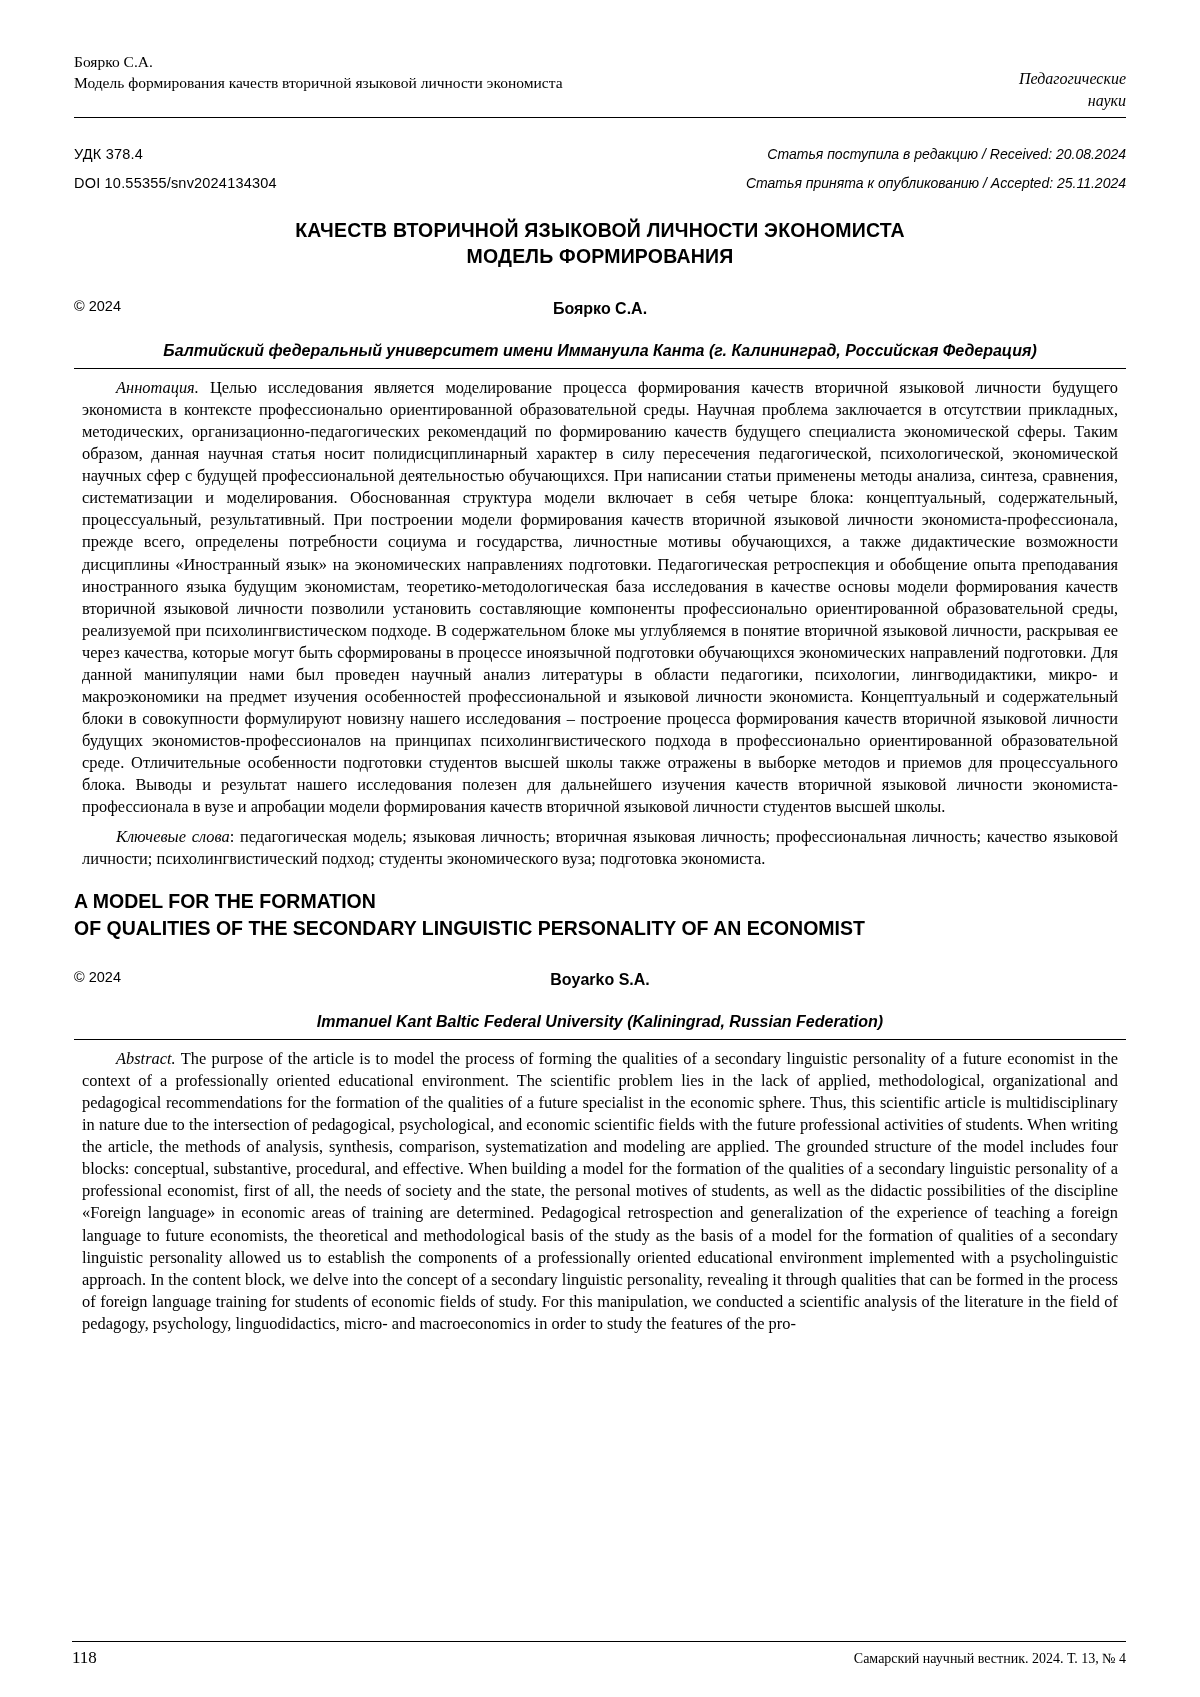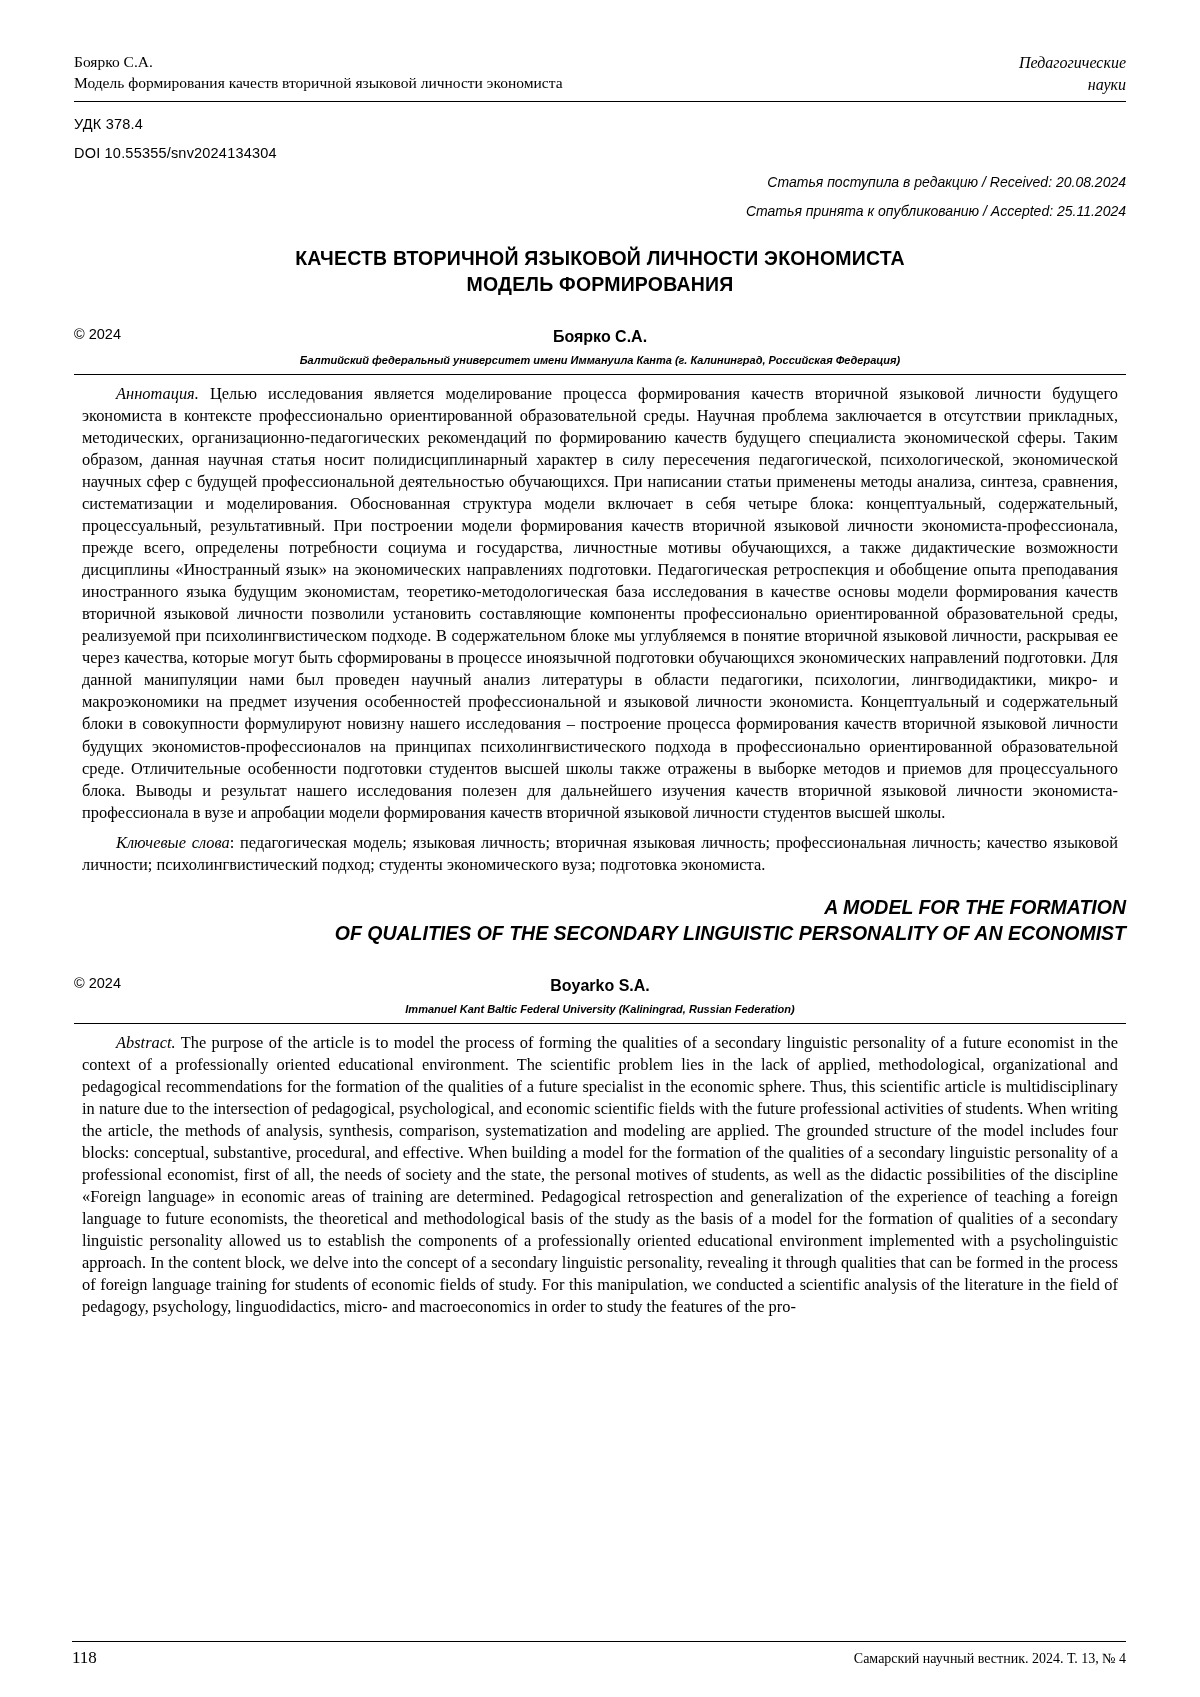--- a/index.html
+++ b/index.html
@@ -30,40 +30,40 @@
     line-height: 1.35;
   }
   .runhead-left { max-width: 66%; }
   .runhead-left .rh-author { white-space: nowrap; }
   .runhead-left .rh-title { white-space: nowrap; }
   .runhead-right {
     text-align: right;
     font-style: italic;
     font-size: 16px;
     line-height: 1.35;
+    margin-top: 16px;
   }
   .rule {
     border: 0;
     border-top: 1.4px solid #000;
     margin: 6px 0 0 0;
   }
   .rule-thin {
     border: 0;
     border-top: 1px solid #000;
     margin: 0;
   }
 
   
   .meta {
     display: flex;
     justify-content: space-between;
-    margin-top: 12px;
+    margin-top: 26px;
     font-size: 15px;
     line-height: 1.5;
-    flex-direction: column;
   }
   .meta-left { font-family: "Liberation Sans", sans-serif; font-size: 14.5px; }
   .meta-left div { margin-bottom: 7px; letter-spacing: .2px;}
   .meta-right {
     text-align: right;
     font-style: italic;
     font-family: "Liberation Sans", sans-serif;
     font-size: 14px;
   }
   .meta-right div { margin-bottom: 8px; }
@@ -88,46 +88,45 @@
     font-family: "Liberation Sans", sans-serif;
     font-weight: bold;
     font-size: 16px;
     margin-top: -14px;
   }
   .affil {
     text-align: center;
     font-family: "Liberation Sans", sans-serif;
     font-style: italic;
     font-weight: bold;
-    font-size: 11px;
-    margin-top: 8px;
+    font-size: 16px;
+    margin-top: 24px;
     margin-bottom: 8px;
   }
 
   
   .abstract {
     margin-top: 8px;
     font-size: 16.4px;
     line-height: 1.345;
     text-align: justify;
     text-justify: inter-word;
     hyphens: manual;
   }
   .abstract p { margin: 8px; text-indent: 34px; }
   .lead { font-style: italic; }
 
   
   .title-en {
-    text-align: right;
+    text-align: left;
     font-family: "Liberation Sans", sans-serif;
     font-weight: bold;
     font-size: 19.5px;
     line-height: 1.35;
     margin-top: 14px;
-    font-style: italic;
   }
   .spacer-top { margin-top: 18px; }
 
   
   .footer {
     position: absolute;
     left: 72px;
     right: 74px;
     bottom: 26px;
   }

